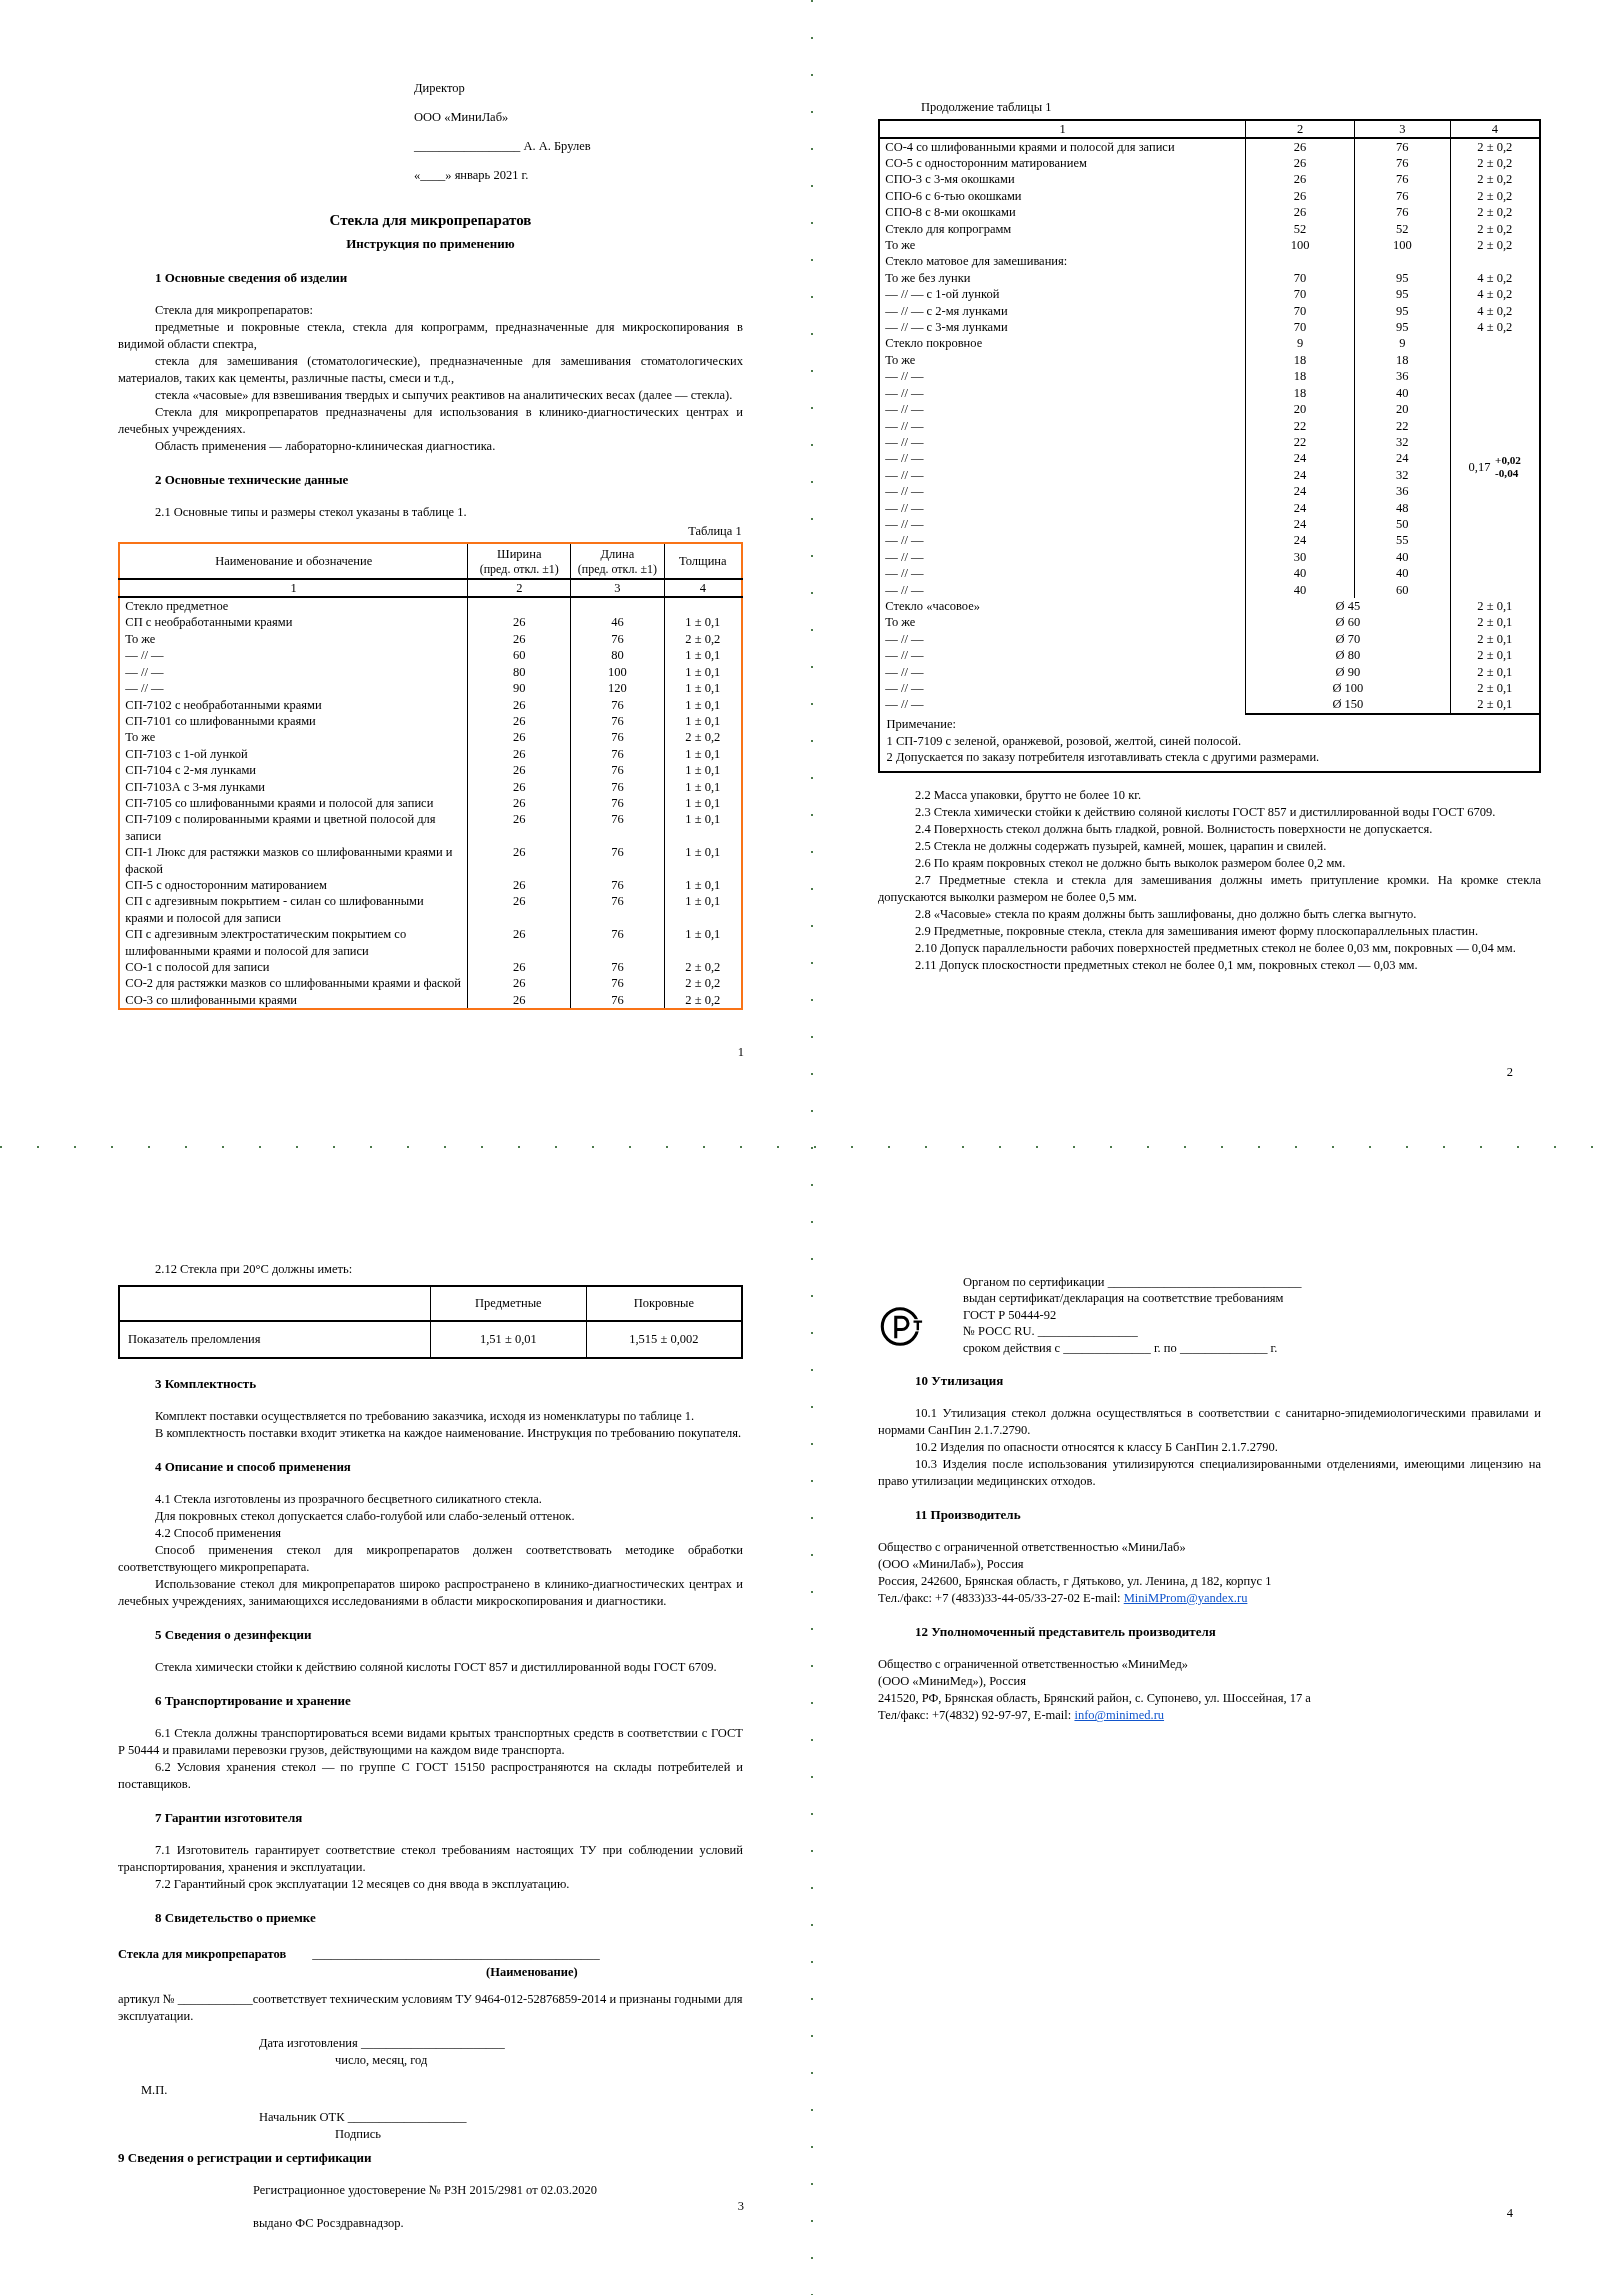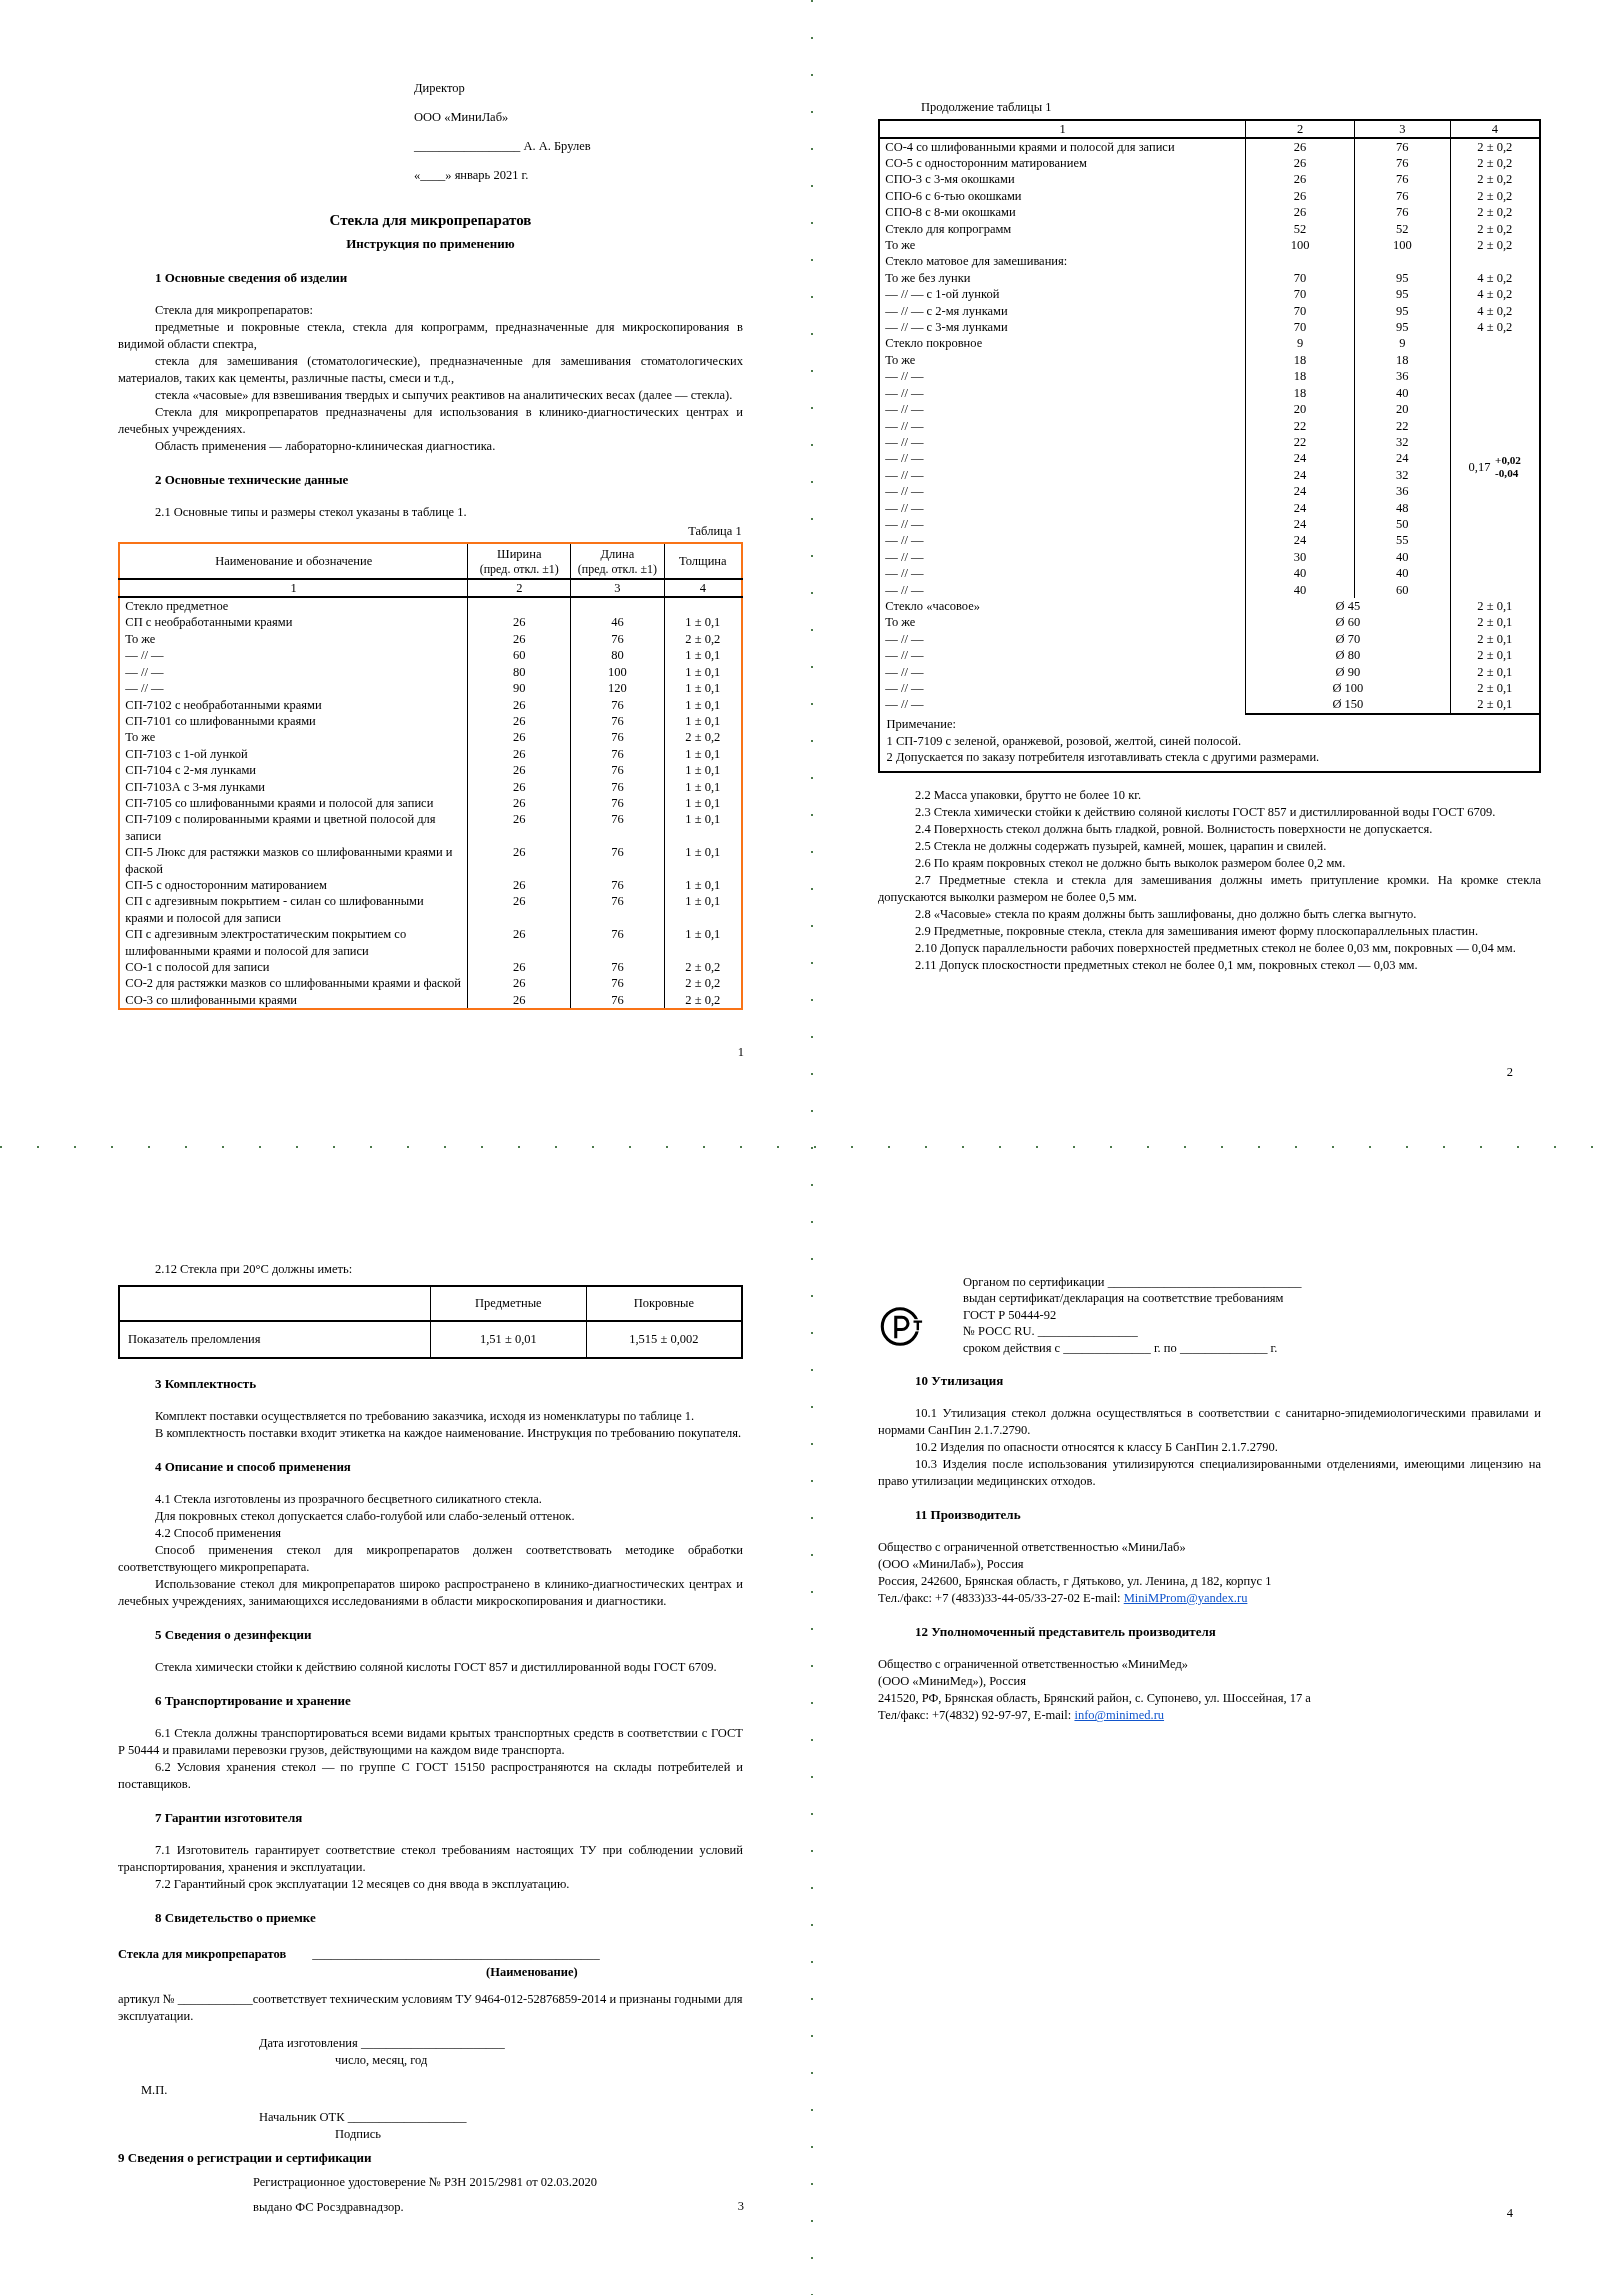--- a/index.html
+++ b/index.html
@@ -20,21 +20,21 @@
   #p3 .inner{left:118px;right:68px;top:113px;}
   #p4 .inner{left:66px;right:82px;top:126px;}
 
   .approval{margin-left:296px;line-height:29px;margin-bottom:22.4px;}
   .doc-title{text-align:center;font-weight:bold;font-size:15px;margin:22.4px 0 5.3px;}
   .doc-subtitle{text-align:center;font-weight:bold;font-size:13px;margin:0 0 17px;}
   .heading{font-weight:bold;font-size:13px;margin:16px 0 16px;text-indent:37px;}
   .para{margin:0;text-indent:37px;text-align:justify;}
   .flush{text-indent:0;text-align:left;}
   .note-line{margin:0;text-indent:0;text-align:left;line-height:16.4px;}
-  .reg-line{margin:8px;text-indent:0;text-align:left;margin-left:135px;}
+  .reg-line{margin:16px;text-indent:0;text-align:left;margin-left:135px;}
 
   .tcap{text-align:right;margin:2.6px 1.3px 1.3px 0;}
   .tcap2{text-align:left;margin:0 0 2.6px 43px;}
 
   table.t1{width:100%;border-collapse:collapse;border:2px solid #f97316;font-size:12.5px;}
   table.t2{border:none;}
   .tblbox{border:2px solid #000;}
   .t1 th,.t1 td{padding:0 5.3px;line-height:16.4px;vertical-align:top;font-weight:normal;}
   .t1 th+th,.t1 td+td{border-left:1.3px solid #000;}
   .t1 thead tr.hdrrow th{border-bottom:2px solid #000;text-align:center;vertical-align:middle;padding:2px 4px;}
@@ -214,21 +214,21 @@
             <td>76</td>
             <td>1 ± 0,1</td>
           </tr>
           <tr>
             <td>СП-7109 с полированными краями и цветной полосой для записи</td>
             <td>26</td>
             <td>76</td>
             <td>1 ± 0,1</td>
           </tr>
           <tr>
-            <td>СП-5 Люкс для растяжки мазков со шлифованными краями и фаской</td>
+            <td>СП-1 Люкс для растяжки мазков со шлифованными краями и фаской</td>
             <td>26</td>
             <td>76</td>
             <td>1 ± 0,1</td>
           </tr>
           <tr>
             <td>СП-5 с односторонним матированием</td>
             <td>26</td>
             <td>76</td>
             <td>1 ± 0,1</td>
           </tr>

